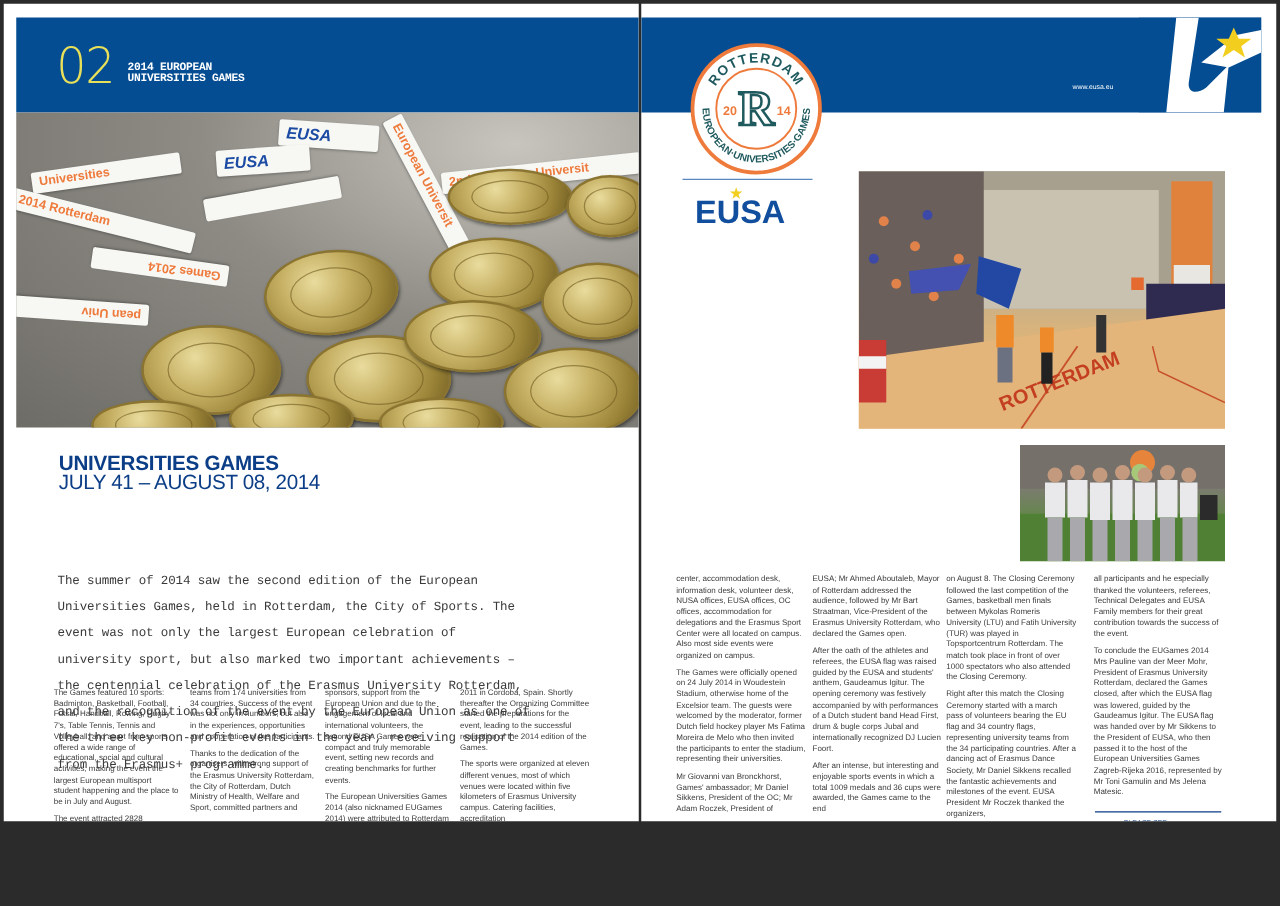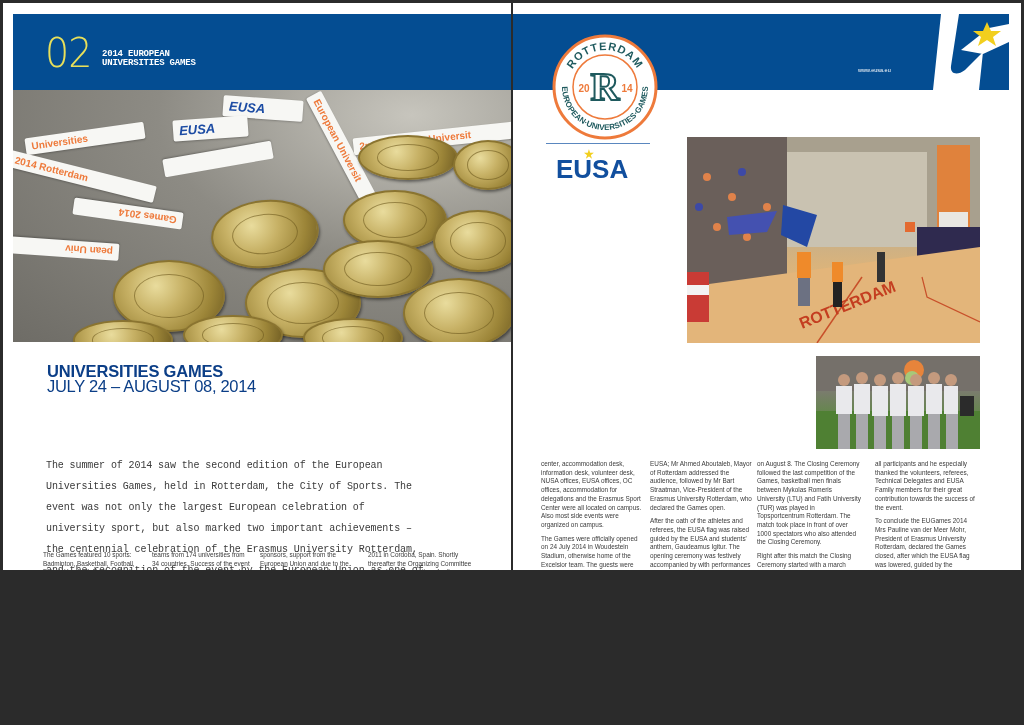--- a/index.html
+++ b/index.html
@@ -1,19 +1,19 @@
 <!DOCTYPE html>
 <html><head>
 <meta charset="utf-8">
 <style>
   * { box-sizing: border-box; margin: 0; padding: 0; }
   html, body { width: 1024px; height: 725px; overflow: hidden; background: #2b2b2b; }
   body { position: relative; font-family: "DejaVu Sans", "Liberation Sans", sans-serif; }
 
-  .page { position: absolute; top: 3px; height: 567px; background: #ffffff; overflow: hidden; }
+  .page { position: absolute; top: 3px; height: 654px; background: #ffffff; overflow: hidden; }
   .page-left { left: 3px; width: 508px; }
   .page-right { left: 513px; width: 508px; }
 
   
   .banner-left { position: absolute; left: 10px; top: 11px; width: 498px; height: 76px; background: #044d92; }
   .chapter-num { position: absolute; left: 32px; top: 19px; font-family: "DejaVu Sans", sans-serif; font-weight: 200; font-size: 40px; line-height: 40px; color: #e9e05a; letter-spacing: -1px; transform: scaleX(0.95); transform-origin: left; }
   .chapter-title { position: absolute; left: 89px; top: 36px; color: #ffffff; font-family: "Liberation Sans", sans-serif; font-size: 9px; line-height: 9px; font-weight: 700; letter-spacing: -0.2px; }
   .chapter-title span { display: block; font-family: Liberation Mono, monospace; }
 
   .hero-photo { position: absolute; left: 10px; top: 87px; width: 498px; height: 252px; overflow: hidden;
@@ -97,21 +97,21 @@
     <div class="medal" style="left:310px;top:150px;width:110px;height:58px;"></div>
     <div class="medal" style="left:390px;top:188px;width:112px;height:70px;"></div>
     <div class="medal" style="left:420px;top:120px;width:90px;height:62px;"></div>
     <div class="medal" style="left:60px;top:230px;width:100px;height:40px;"></div>
     <div class="medal" style="left:170px;top:225px;width:100px;height:40px;"></div>
     <div class="medal" style="left:290px;top:228px;width:100px;height:40px;"></div>
   </div>
 
   <div class="headline">
     <div class="bold">UNIVERSITIES GAMES</div>
-    <div class="light">JULY 24 – AUGUST 08, 2014</div>
+    <div class="light">JULY 41 – AUGUST 08, 2014</div>
   </div>
 
   <p class="lead">The summer of 2014 saw the second edition of the European Universities Games, held in Rotterdam, the City of Sports. The event was not only the largest European celebration of university sport, but also marked two important achievements – the centennial celebration of the Erasmus University Rotterdam, and the recognition of the event by the European Union as one of the three key non-profit events in the year, receiving support from the Erasmus+ programme.</p>
 
   <div class="col" style="left:40px;top:548px;width:100px;">
     <p>The Games featured 10 sports: Badminton, Basketball, Football, Futsal, Handball, Rowing, Rugby 7's, Table Tennis, Tennis and Volleyball; and apart from sports offered a wide range of educational, social and cultural activities, making the event the largest European multisport student happening and the place to be in July and August.</p>
     <p>The event attracted 2828 participants, representing 269</p>
   </div>
   <div class="col" style="left:149px;top:548px;width:100px;">
     <p>teams from 174 universities from 34 countries. Success of the event was not only in numbers, but also in the experiences, opportunities and cooperation of the participants.</p>

